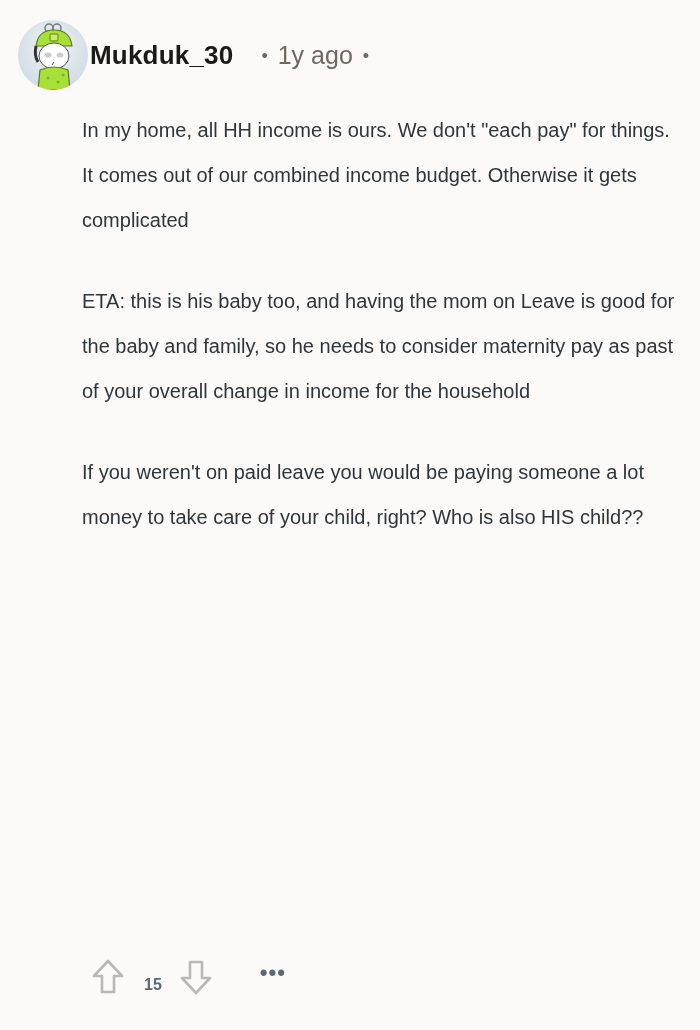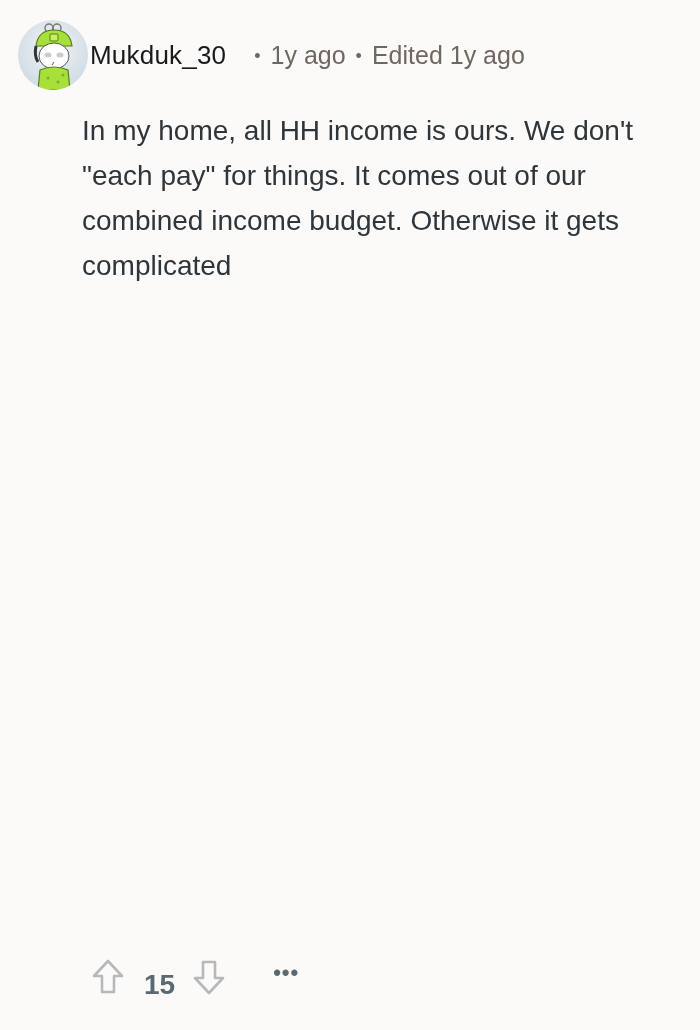--- a/index.html
+++ b/index.html
@@ -7,28 +7,28 @@
     width:700px; height:1030px; background:#fbfaf9; overflow:hidden;
     font-family:"Liberation Sans", "DejaVu Sans", sans-serif; color:#2a3236;
     position:relative;
   }
   .header { position:absolute; left:18px; top:20px; height:70px; display:flex; align-items:center; }
   .avatar {
     width:70px; height:70px; border-radius:50%;
     background:radial-gradient(circle at 50% 40%, #f1f5f8 0%, #c6d3dd 100%);
     position:relative; overflow:hidden; flex:0 0 auto;
   }
-  .username { font-weight:normal; font-size:26px; color:#1a1a1b; margin-left:2px; letter-spacing:0.2px; }
+  .username { font-weight:bold; font-size:26px; color:#1a1a1b; margin-left:2px; letter-spacing:0.2px; }
   .meta { font-size:25px; color:#6f6860; margin-left:18px; display:flex; align-items:center; }
   .meta .dot { font-size:18px; margin:0 10px; position:relative; top:1px; }
-  .body-text { position:absolute; left:82px; top:108px; width:600px; font-size:28px; line-height:45px; color:#2e363b; }
+  .body-text { position:absolute; left:82px; top:108px; width:600px; font-size:20px; line-height:45px; color:#2e363b; }
   .body-text p { margin:0 0 36px 0; }
   .actions { position:absolute; left:90px; top:955px; height:44px; display:flex; align-items:center; }
   .vote-icon { width:36px; height:40px; display:flex; align-items:center; justify-content:center; }
-  .score { font-size:28px; font-weight:bold; color:#5a6871; margin:16px 16px 0 18px; }
+  .score { font-size:16px; font-weight:bold; color:#5a6871; margin:16px 16px 0 18px; }
   .more { margin-left:46px; font-size:22px; color:#5a6871; letter-spacing:1px; font-weight:bold; position:relative; top:-4px; }
 </style>
 </head>
 <body>
 
 <div class="header">
   <div class="avatar">
     <svg width="70" height="70" viewBox="0 0 70 70">
       <circle cx="31" cy="8" r="4" fill="none" stroke="#777" stroke-width="1.5"></circle>
       <circle cx="39" cy="8" r="4" fill="none" stroke="#777" stroke-width="1.5"></circle>
@@ -43,26 +43,27 @@
       <circle cx="30" cy="58" r="1.5" fill="#7bb020"></circle>
       <circle cx="40" cy="62" r="1.5" fill="#7bb020"></circle>
       <circle cx="45" cy="55" r="1.5" fill="#7bb020"></circle>
     </svg>
   </div>
   <span class="username">Mukduk_30</span>
   <span class="meta">
     <span class="dot">•</span>
     <span>1y ago</span>
     <span class="dot">•</span>
-    <span>Edited 1y ago</span>
   </span>
 </div>
 
 <div class="body-text">
   <p>In my home, all HH income is ours. We don't "each pay" for things. It comes out of our combined income budget. Otherwise it gets complicated</p>
+  <p>ETA: this is his baby too, and having the mom on Leave is good for the baby and family, so he needs to consider maternity pay as past of your overall change in income for the household</p>
+  <p>If you weren't on paid leave you would be paying someone a lot money to take care of your child, right? Who is also HIS child??</p>
 </div>
 
 <div class="actions">
   <span class="vote-icon">
     <svg width="34" height="38" viewBox="0 0 34 38">
       <path d="M17 3 L31 18 L23 18 L23 34 L11 34 L11 18 L3 18 Z" fill="none" stroke="#b8b8b8" stroke-width="2.6" stroke-linejoin="round"></path>
     </svg>
   </span>
   <span class="score">15</span>
   <span class="vote-icon">

